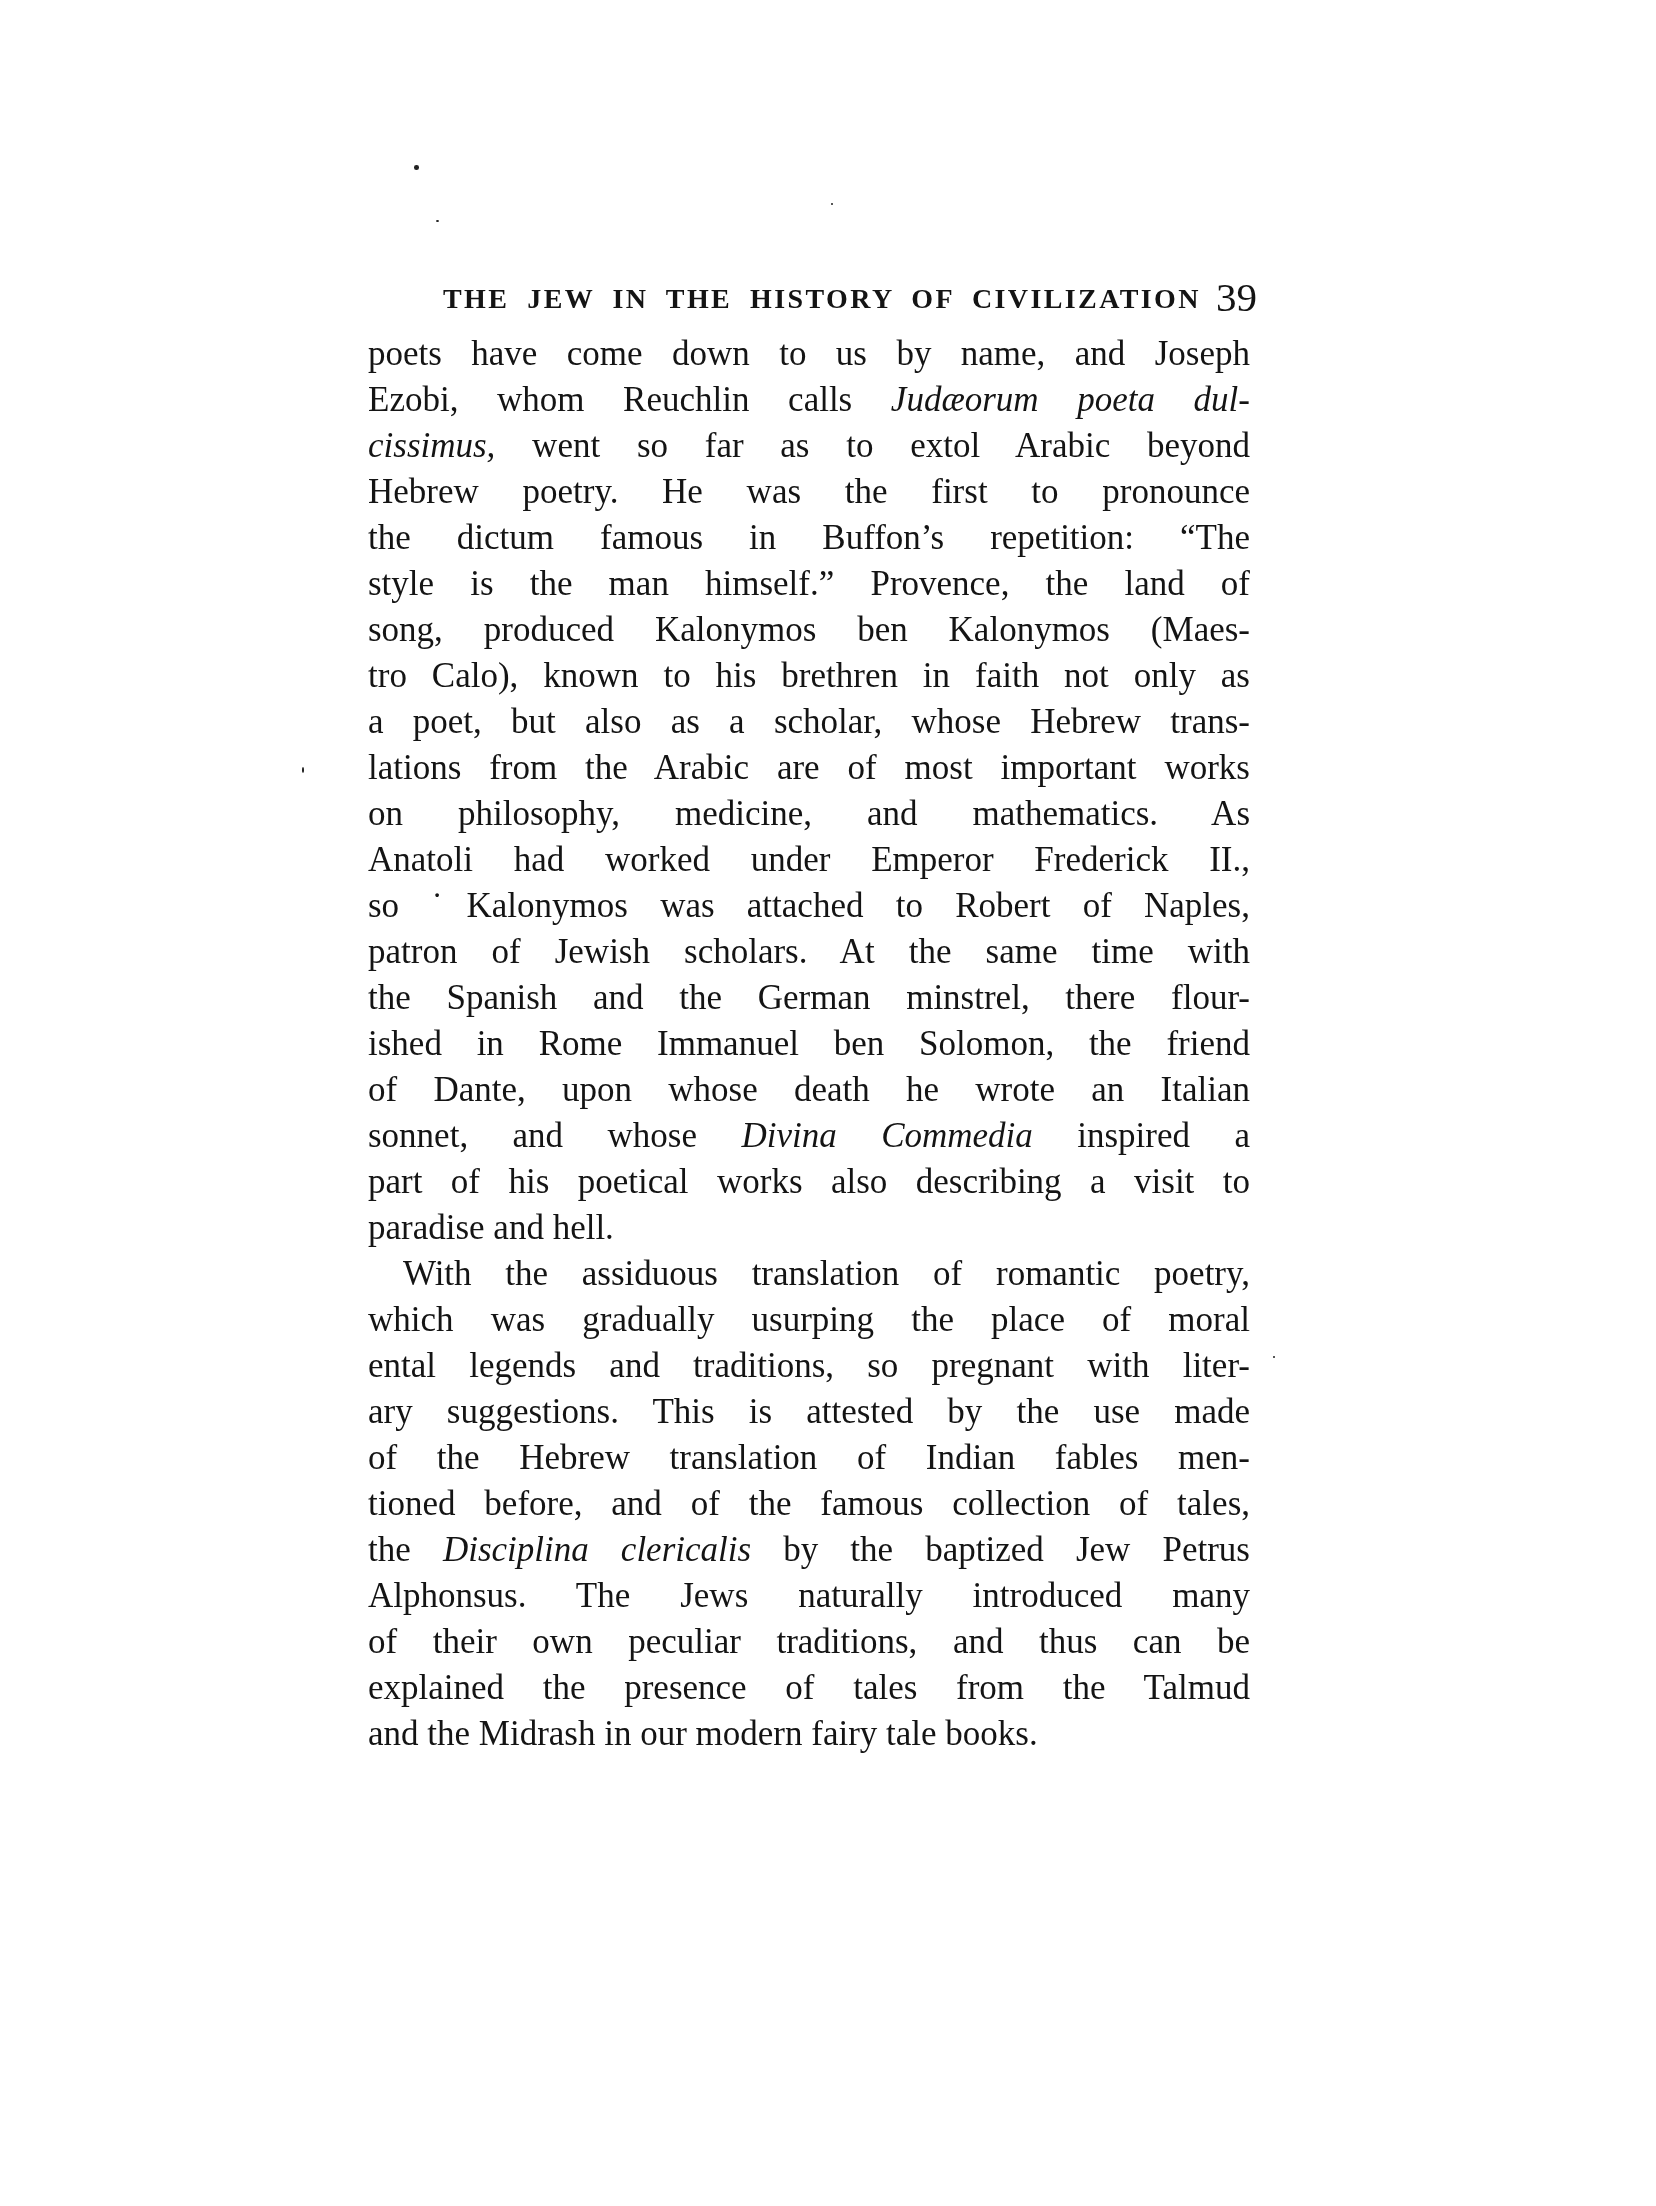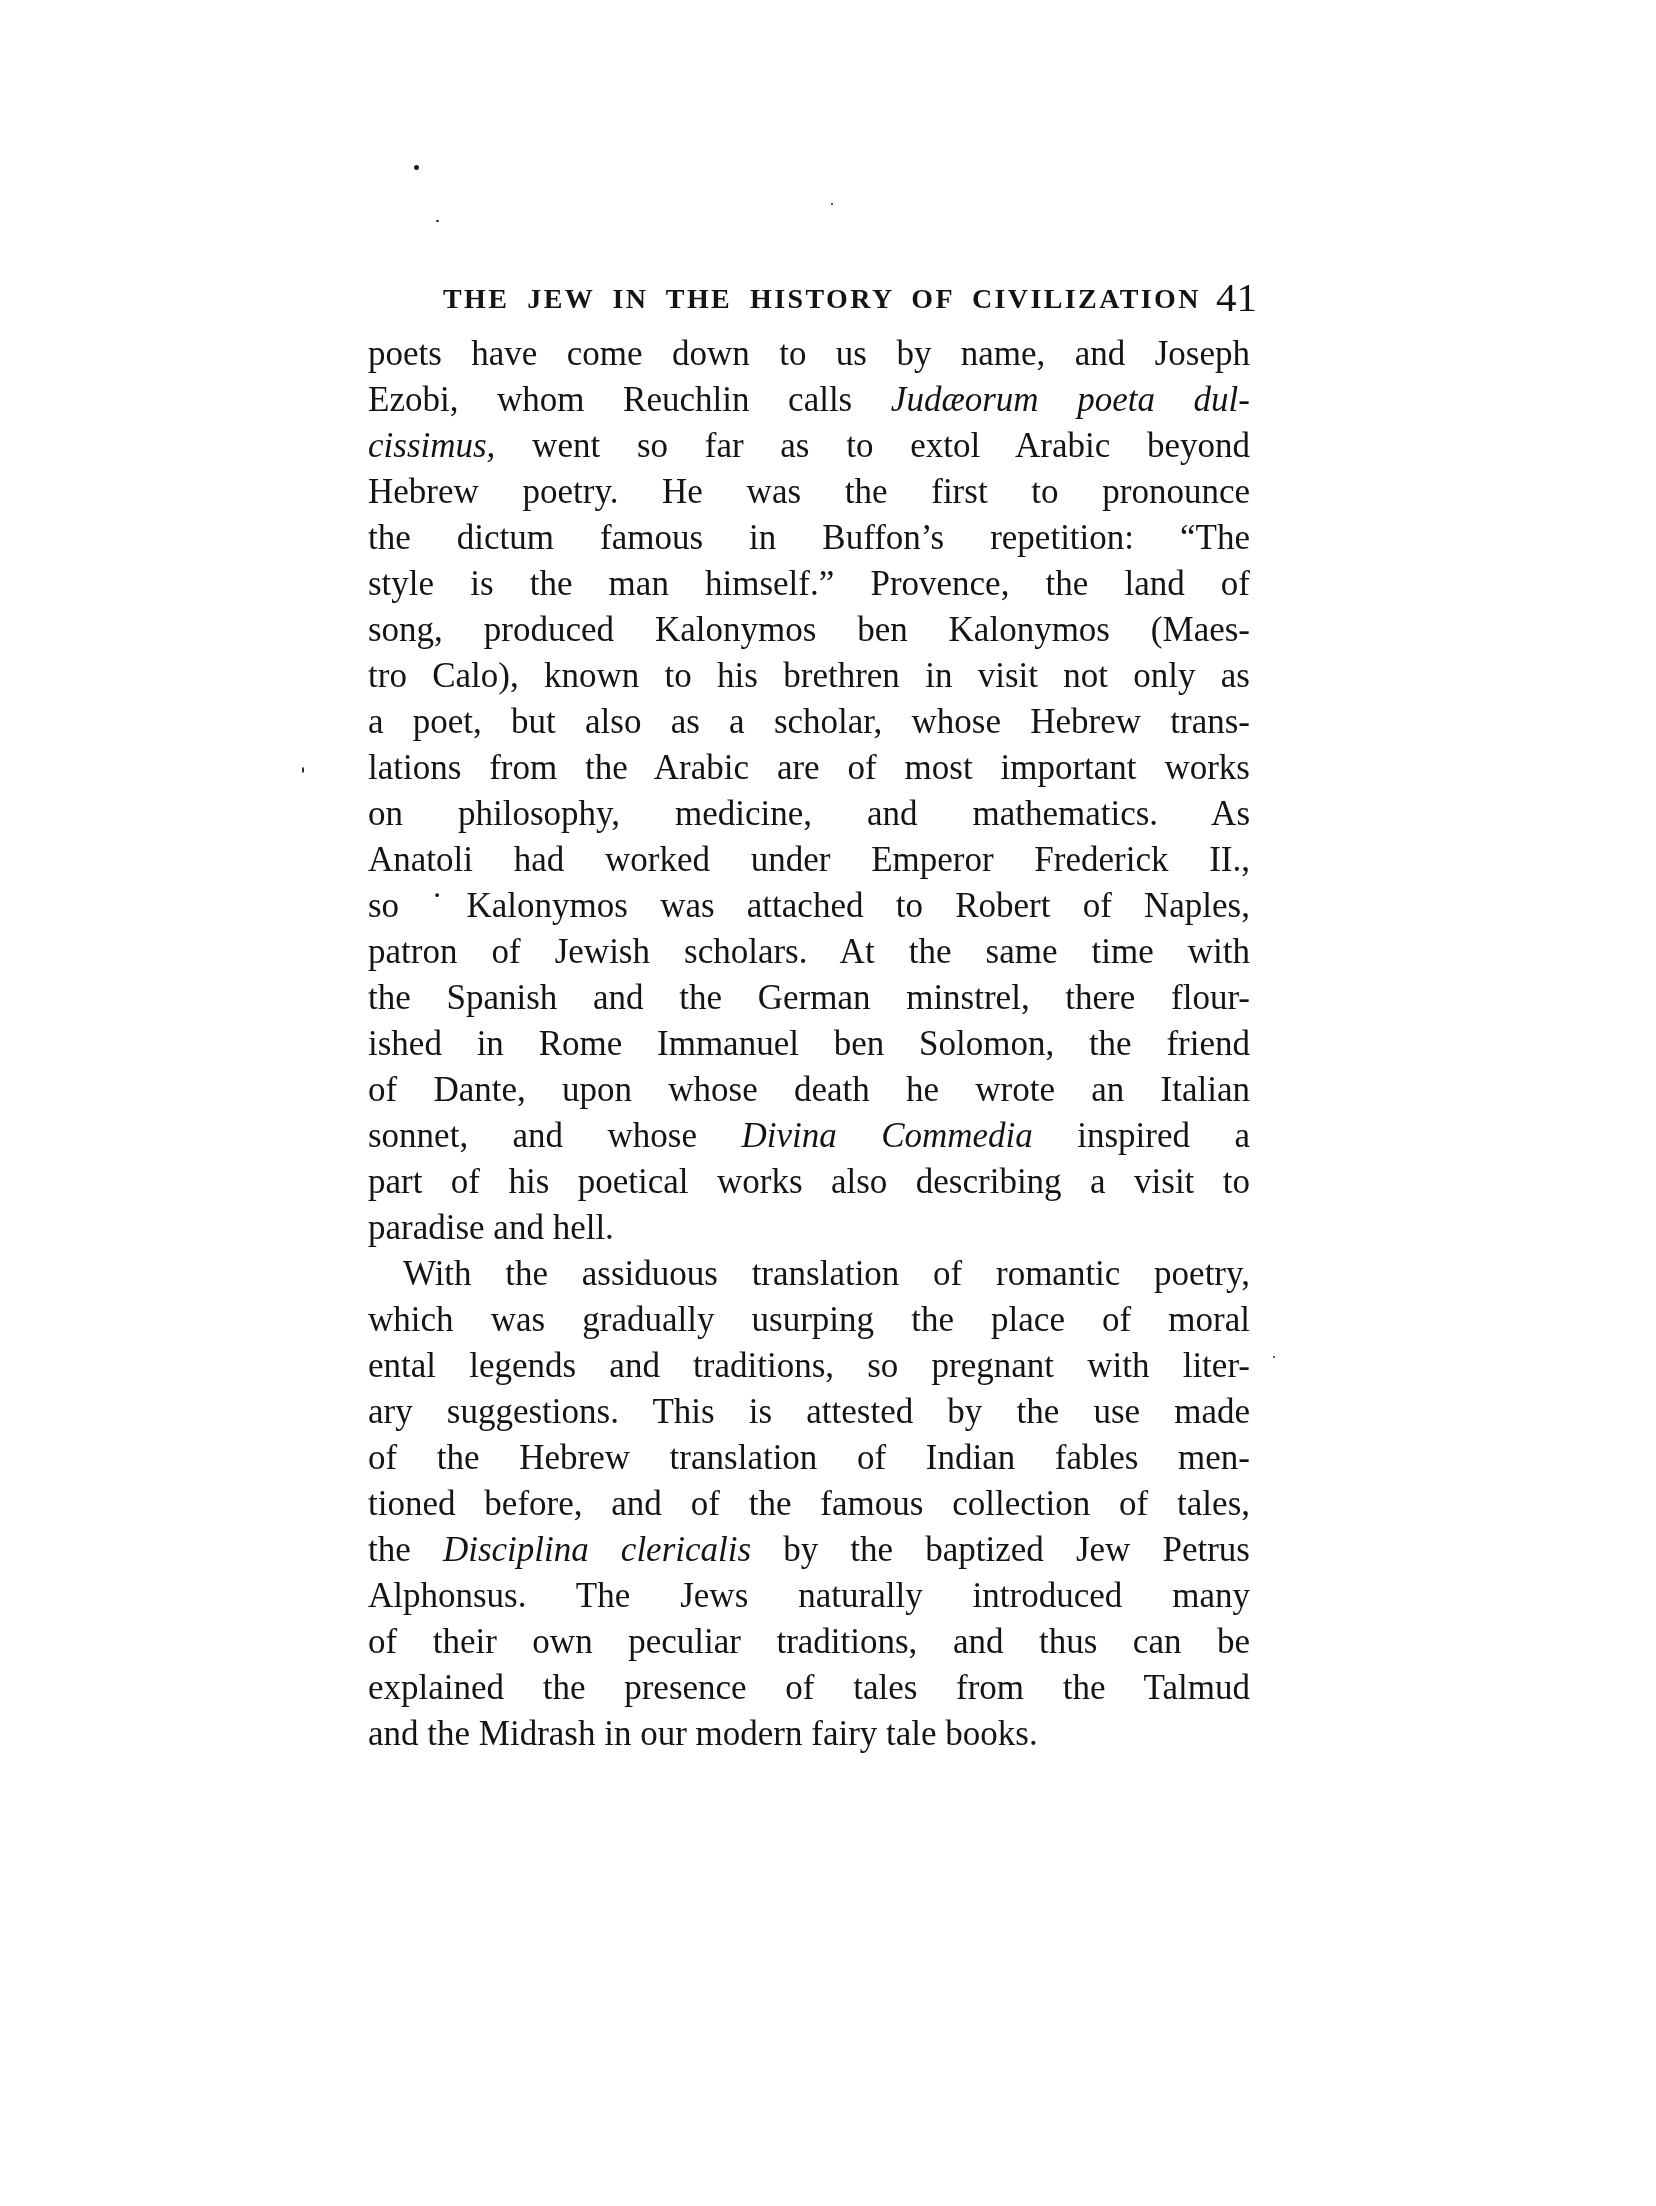--- a/index.html
+++ b/index.html
@@ -75,33 +75,33 @@
 <body>
 
 <div class="speck" style="left:414px;top:165px;width:4.7px;height:4.7px;"></div>
 <div class="speck" style="left:436px;top:220px;width:2.8px;height:1.9px;"></div>
 <div class="speck" style="left:831px;top:203px;width:1.9px;height:1.9px;"></div>
 <div class="speck" style="left:302px;top:767px;width:1.9px;height:5.6px;"></div>
 <div class="speck" style="left:1273px;top:1356px;width:1.9px;height:1.9px;"></div>
 
 <header class="running-head">
   <span class="running-title">THE JEW IN THE HISTORY OF CIVILIZATION</span>
-  <span class="page-number">41</span>
+  <span class="page-number">39</span>
 </header>
 
 <main class="text-block" id="text-block">
     <div>
       <div class="line"><span>poets have come down to us by name, and Joseph</span></div>
       <div class="line"><span>Ezobi, whom Reuchlin calls </span><span class="it">Judæorum poeta dul-</span></div>
       <div class="line"><span class="it">cissimus,</span><span> went so far as to extol Arabic beyond</span></div>
       <div class="line"><span>Hebrew poetry.  He was the first to pronounce</span></div>
       <div class="line"><span>the dictum famous in Buffon’s repetition: “The</span></div>
       <div class="line"><span>style is the man himself.”  Provence, the land of</span></div>
       <div class="line"><span>song, produced Kalonymos ben Kalonymos (Maes-</span></div>
-      <div class="line"><span>tro Calo), known to his brethren in visit not only as</span></div>
+      <div class="line"><span>tro Calo), known to his brethren in faith not only as</span></div>
       <div class="line"><span>a poet, but also as a scholar, whose Hebrew trans-</span></div>
       <div class="line"><span>lations from the Arabic are of most important works</span></div>
       <div class="line"><span>on philosophy, medicine, and mathematics.  As</span></div>
       <div class="line"><span>Anatoli had worked under Emperor Frederick II.,</span></div>
       <div class="line"><span>so ˙Kalonymos was attached to Robert of Naples,</span></div>
       <div class="line"><span>patron of Jewish scholars.  At the same time with</span></div>
       <div class="line"><span>the Spanish and the German minstrel, there flour-</span></div>
       <div class="line"><span>ished in Rome Immanuel ben Solomon, the friend</span></div>
       <div class="line"><span>of Dante, upon whose death he wrote an Italian</span></div>
       <div class="line"><span>sonnet, and whose </span><span class="it">Divina Commedia</span><span> inspired a</span></div>

